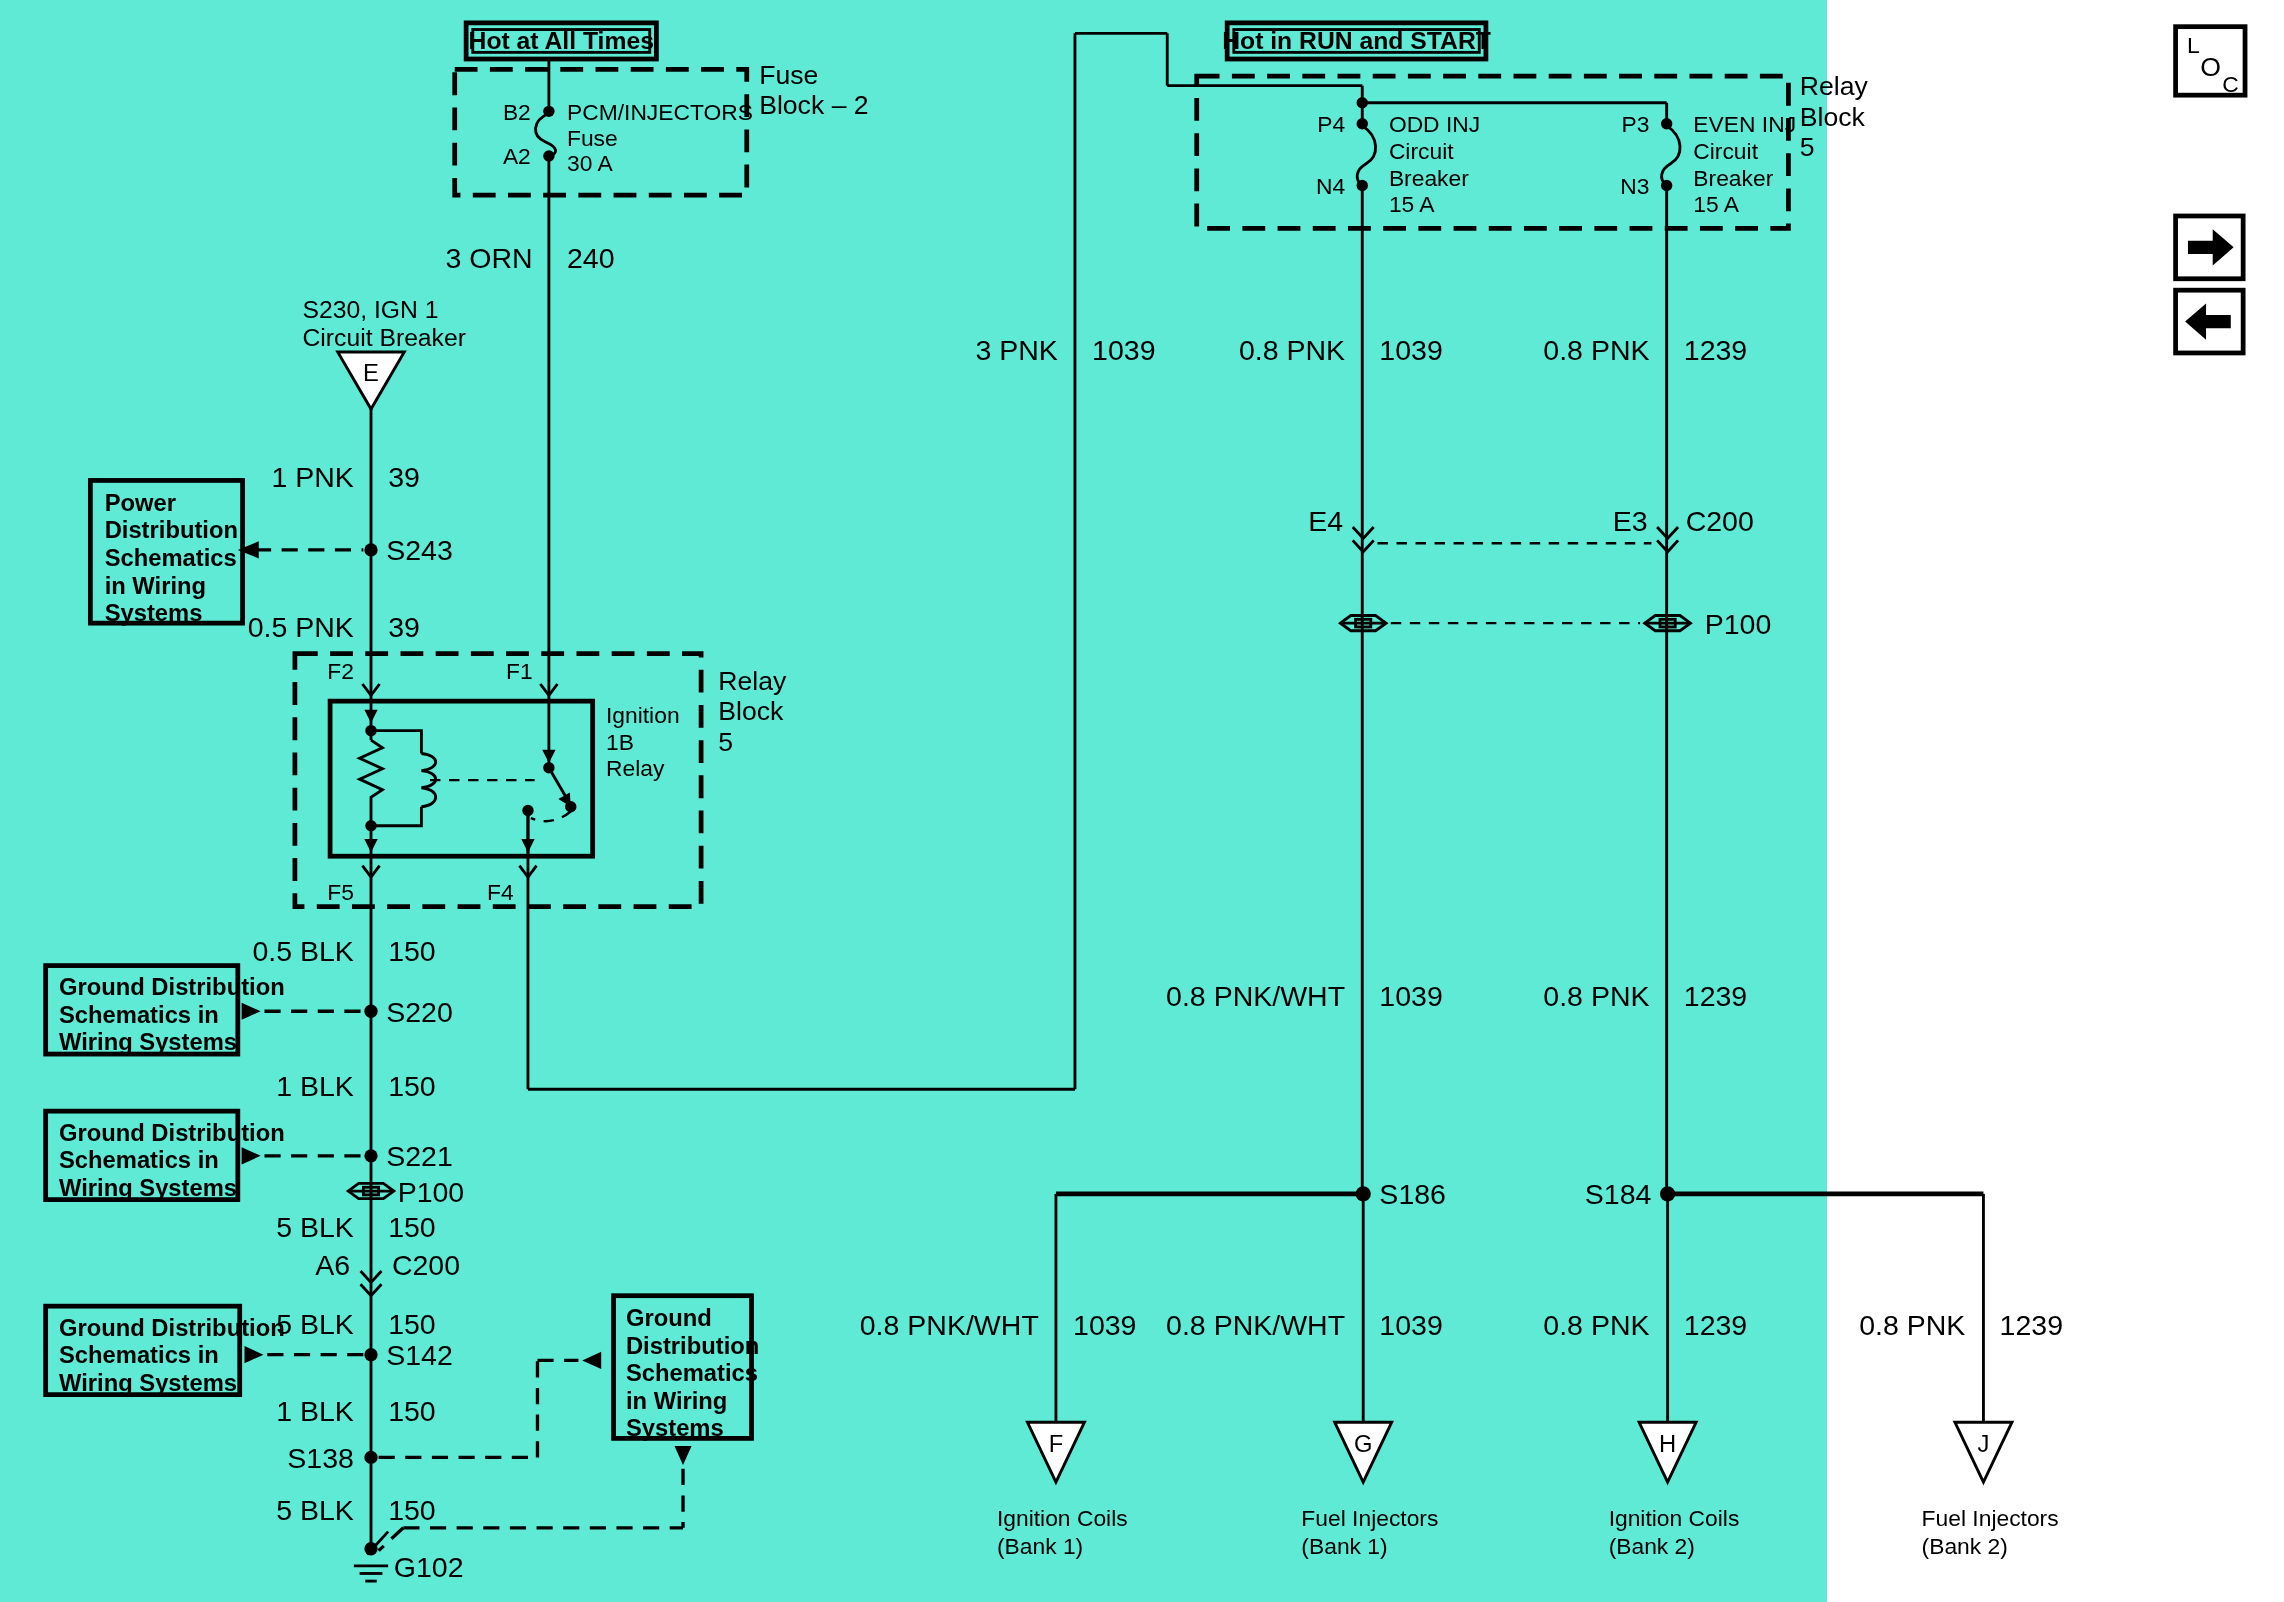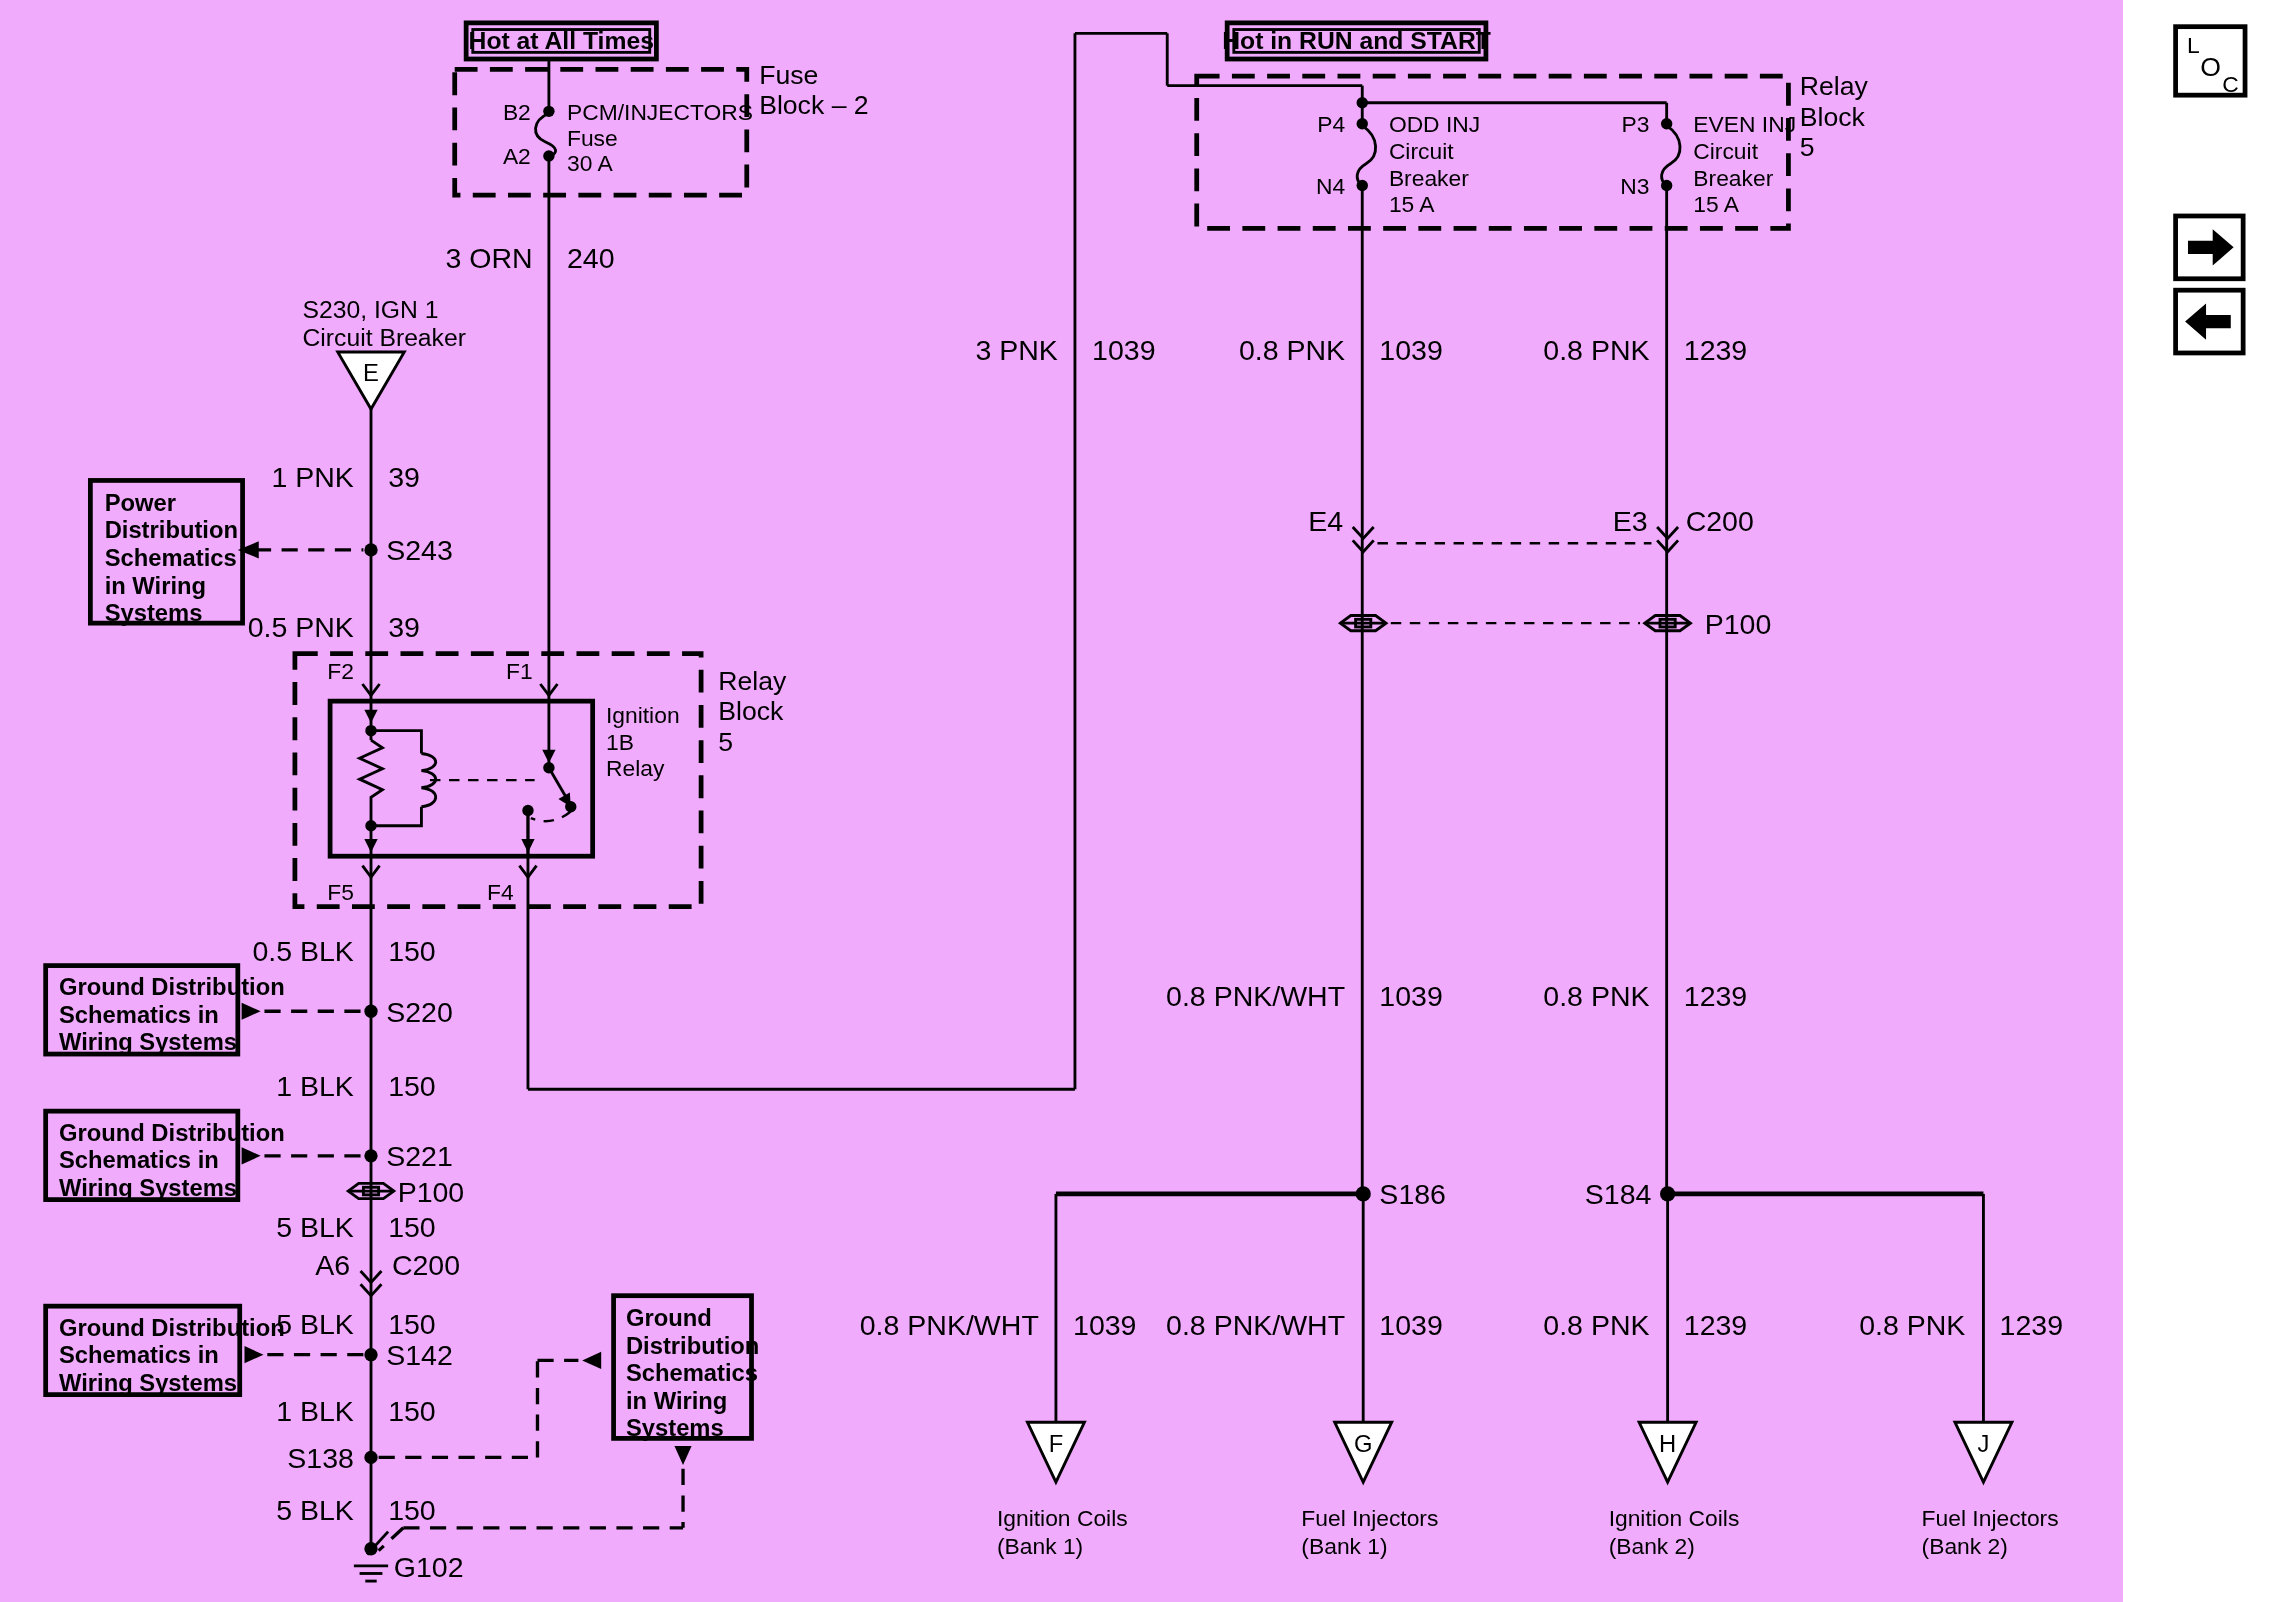--- a/index.html
+++ b/index.html
@@ -1,16 +1,16 @@
 <!DOCTYPE html>
 <html style="font-size:15px"><head>
 <meta charset="utf-8">
 <style>
   html,body{margin:0;padding:0;background:#ffffff;}
-  #stage{position:relative;width:2123px;height:1603px;background:#f0abfc;}
+  #stage{position:relative;width:1827px;height:1603px;background:#5eead4;}
   svg{display:block;}
   text{font-family:"Liberation Sans",sans-serif;fill:#000;}
   .t30{font-size:30px;}
   .t28{font-size:28px;}
   .t26{font-size:26px;}
   .t24{font-size:24px;}
   .t25{font-size:25px;}
   .ref{font-size:25px;font-weight:bold;}
   .banner{font-size:26px;font-weight:bold;}
   .w{stroke:#000;stroke-width:3;fill:none;}

